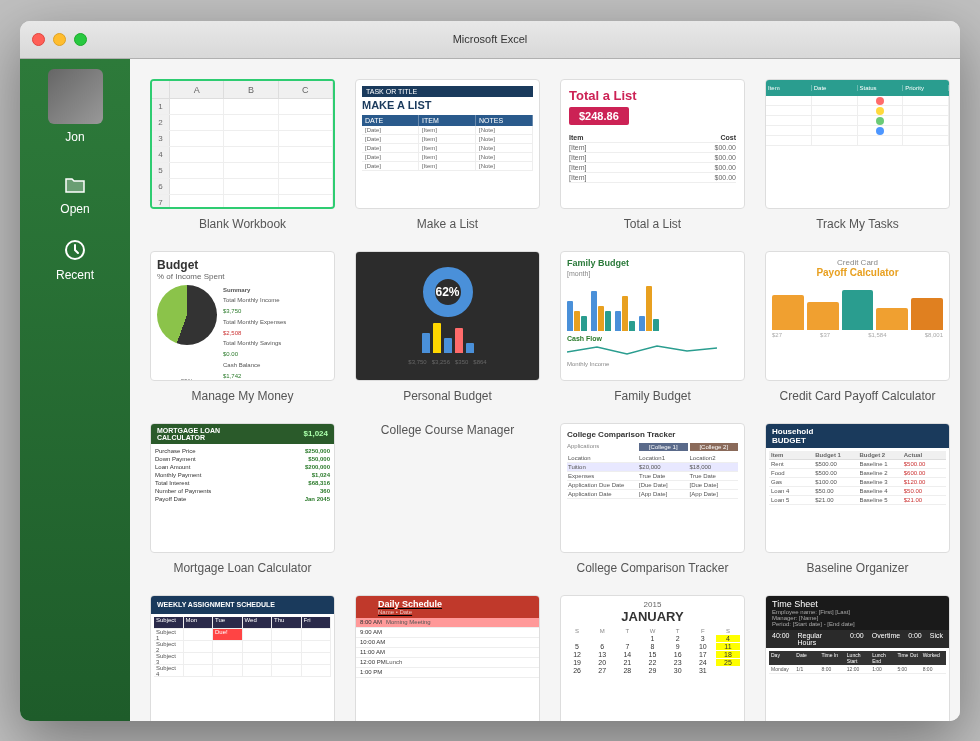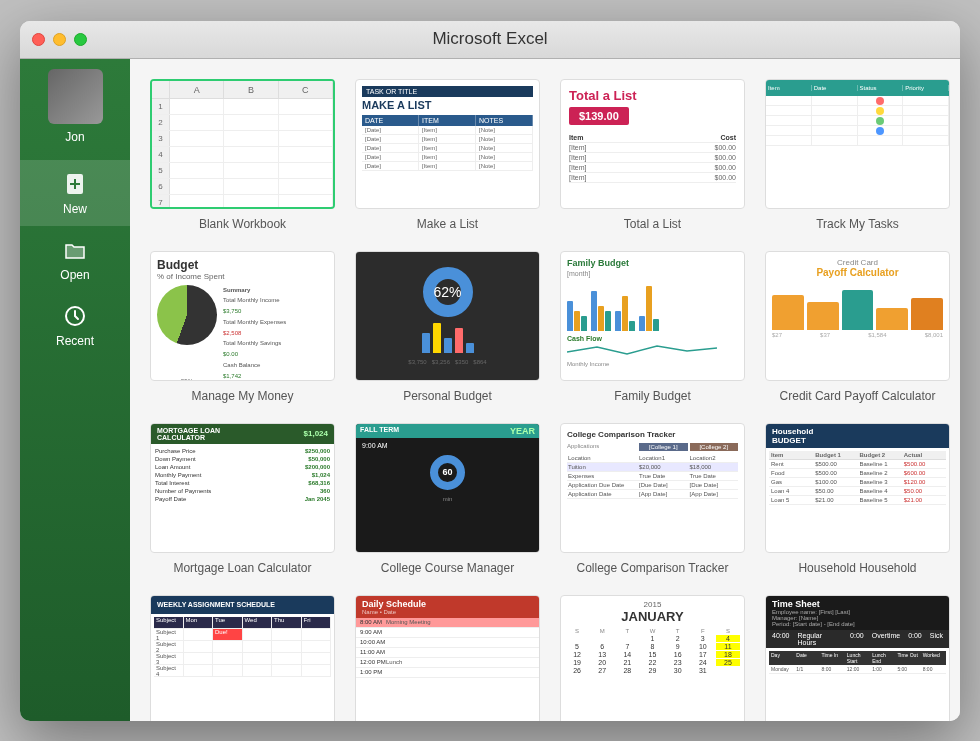--- a/index.html
+++ b/index.html
@@ -43,21 +43,21 @@
       border-radius: 50%;
       cursor: pointer;
     }
     .tl-close { background: #ff5f57; border: 1px solid #e0443e; }
     .tl-minimize { background: #ffbd2e; border: 1px solid #dea123; }
     .tl-maximize { background: #28c840; border: 1px solid #1aab29; }
     .titlebar-title {
       position: absolute;
       left: 50%;
       transform: translateX(-50%);
-      font-size: 17px;
+      font-size: 11px;
       font-weight: 500;
       color: #333;
     }
     .main-content {
       display: flex;
       flex: 1;
       overflow: hidden;
     }
     .sidebar {
       width: 110px;
@@ -402,23 +402,23 @@
       width: 50px;
       height: 50px;
       border-radius: 50%;
       border: 12px solid #4a90d9;
       position: relative;
       display: flex;
       align-items: center;
       justify-content: center;
     }
     .pb-donut-label {
-      font-size: 14px;
+      font-size: 12px;
       color: white;
-      font-weight: normal;
+      font-weight: bold;
     }
     .pb-bars {
       display: flex;
       gap: 3px;
       align-items: flex-end;
     }
     .pb-bar {
       width: 8px;
       background: #4a90d9;
       border-radius: 1px 1px 0 0;
@@ -625,21 +625,22 @@
     .was-cell.label { background: #2a2a4a; color: white; }
 
     
     .ds-preview {
       width: 100%; height: 100%;
       display: flex;
       flex-direction: column;
     }
     .ds-header {
       background: #c0392b;
-      padding: 3px 6px;
+      padding: 3px 22px;
+      text-decoration: underline;
     }
     .ds-title { font-size: 9px; color: white; font-weight: bold; }
     .ds-row {
       display: flex;
       border-bottom: 1px solid #eee;
       height: 10px;
       align-items: center;
     }
     .ds-time { width: 30px; font-size: 6px; color: #333; padding-left: 4px; flex-shrink: 0; }
     .ds-event { flex: 1; font-size: 6px; color: #555; }
@@ -664,21 +665,21 @@
     
     .ts-preview {
       width: 100%; height: 100%;
       display: flex;
       flex-direction: column;
     }
     .ts-header {
       background: #1a1a1a;
       padding: 3px 6px;
     }
-    .ts-title { font-size: 9px; color: white; font-weight: bold; }
+    .ts-title { font-size: 9px; color: white; font-weight: normal; }
     .ts-subtitle { font-size: 6px; color: #aaa; }
     .ts-total-row {
       background: #2a2a2a;
       display: flex;
       padding: 2px 6px;
       font-size: 7px;
       color: white;
       gap: 8px;
     }
     .ts-table { flex: 1; padding: 3px; }
@@ -711,30 +712,20 @@
   </div>
 
   <div class="main-content">
 
     <div class="sidebar">
       <div class="sidebar-avatar">
         <div class="avatar-img"></div>
       </div>
       <span class="sidebar-username">Jon</span>
 
-      <div class="sidebar-item active">
-        <div class="sidebar-icon">
-          <svg width="24" height="24" viewBox="0 0 24 24" fill="none">
-            <rect x="4" y="2" width="16" height="20" rx="2" fill="white" fill-opacity="0.9"></rect>
-            <line x1="12" y1="7" x2="12" y2="17" stroke="#2d7a3a" stroke-width="2"></line>
-            <line x1="7" y1="12" x2="17" y2="12" stroke="#2d7a3a" stroke-width="2"></line>
-          </svg>
-        </div>
-        <span>New</span>
-      </div>
 
       <div class="sidebar-item">
         <div class="sidebar-icon">
           <svg width="24" height="24" viewBox="0 0 24 24" fill="none">
             <path d="M3 7 h6 l2 2 h10 v11 H3 Z" stroke="white" stroke-width="1.5" fill="rgba(255,255,255,0.3)"></path>
           </svg>
         </div>
         <span>Open</span>
       </div>
 
@@ -845,21 +836,21 @@
                 </div>
             </div>
           </div>
           <span class="template-label">Make a List</span>
         </div>
 
         <div class="template-item">
           <div class="template-preview">
             <div class="tal-preview">
               <div class="tal-title">Total a List</div>
-              <div class="tal-total-box">$139.00</div>
+              <div class="tal-total-box">$248.86</div>
               <div class="tal-row">
                 <div class="tal-header-cell">Item</div>
                 <div class="tal-header-cell" style="text-align:right">Cost</div>
               </div>
               <div class="tal-row">
                   <div class="tal-cell">[Item]</div>
                   <div class="tal-cell" style="text-align:right">$00.00</div>
                 </div>
               <div class="tal-row">
                   <div class="tal-cell">[Item]</div>
@@ -1077,33 +1068,20 @@
                     <span class="mort-key">Payoff Date</span>
                     <span class="mort-val">Jan 2045</span>
                   </div>
               </div>
             </div>
           </div>
           <span class="template-label">Mortgage Loan Calculator</span>
         </div>
 
         <div class="template-item">
-          <div class="template-preview">
-            <div class="ccm-preview">
-              <div class="ccm-header">
-                <span class="ccm-title">FALL TERM</span>
-                <span style="font-size:9px;color:#aaffaa;font-weight:bold">YEAR</span>
-              </div>
-              <div style="padding:4px 6px;color:white;font-size:7px">9:00 AM</div>
-              <div style="display:flex;justify-content:center;padding:2px">
-                <div style="width:35px;height:35px;border-radius:50%;border:8px solid #4a90d9;display:flex;align-items:center;justify-content:center;color:white;font-size:9px;font-weight:bold">60</div>
-              </div>
-              <div style="padding:4px;color:#888;font-size:6px;text-align:center">min</div>
-            </div>
-          </div>
           <span class="template-label">College Course Manager</span>
         </div>
 
         <div class="template-item">
           <div class="template-preview">
             <div class="cct-preview">
               <div class="cct-title">College Comparison Tracker</div>
               <div style="display:flex;gap:2px;margin-bottom:3px">
                 <div style="flex:0 0 70px;font-size:6px;color:#888">Applications</div>
                 <div style="flex:1;background:#5a6a8a;color:white;font-size:6px;padding:1px 3px;text-align:center">[College 1]</div>
@@ -1179,21 +1157,21 @@
                   </div>
                 <div class="ho-row">
                     <div class="ho-cell">Loan 5</div>
                     <div class="ho-cell">$21.00</div>
                     <div class="ho-cell">Baseline 5</div>
                     <div class="ho-cell ho-amount">$21.00</div>
                   </div>
               </div>
             </div>
           </div>
-          <span class="template-label">Household Household</span>
+          <span class="template-label">Baseline Organizer</span>
         </div>
 
         <div class="template-item">
           <div class="template-preview">
             <div class="was-preview">
               <div class="was-header">
                 <span class="was-header-title">WEEKLY ASSIGNMENT SCHEDULE</span>
               </div>
               <div class="was-grid">
                 <div class="was-row">

